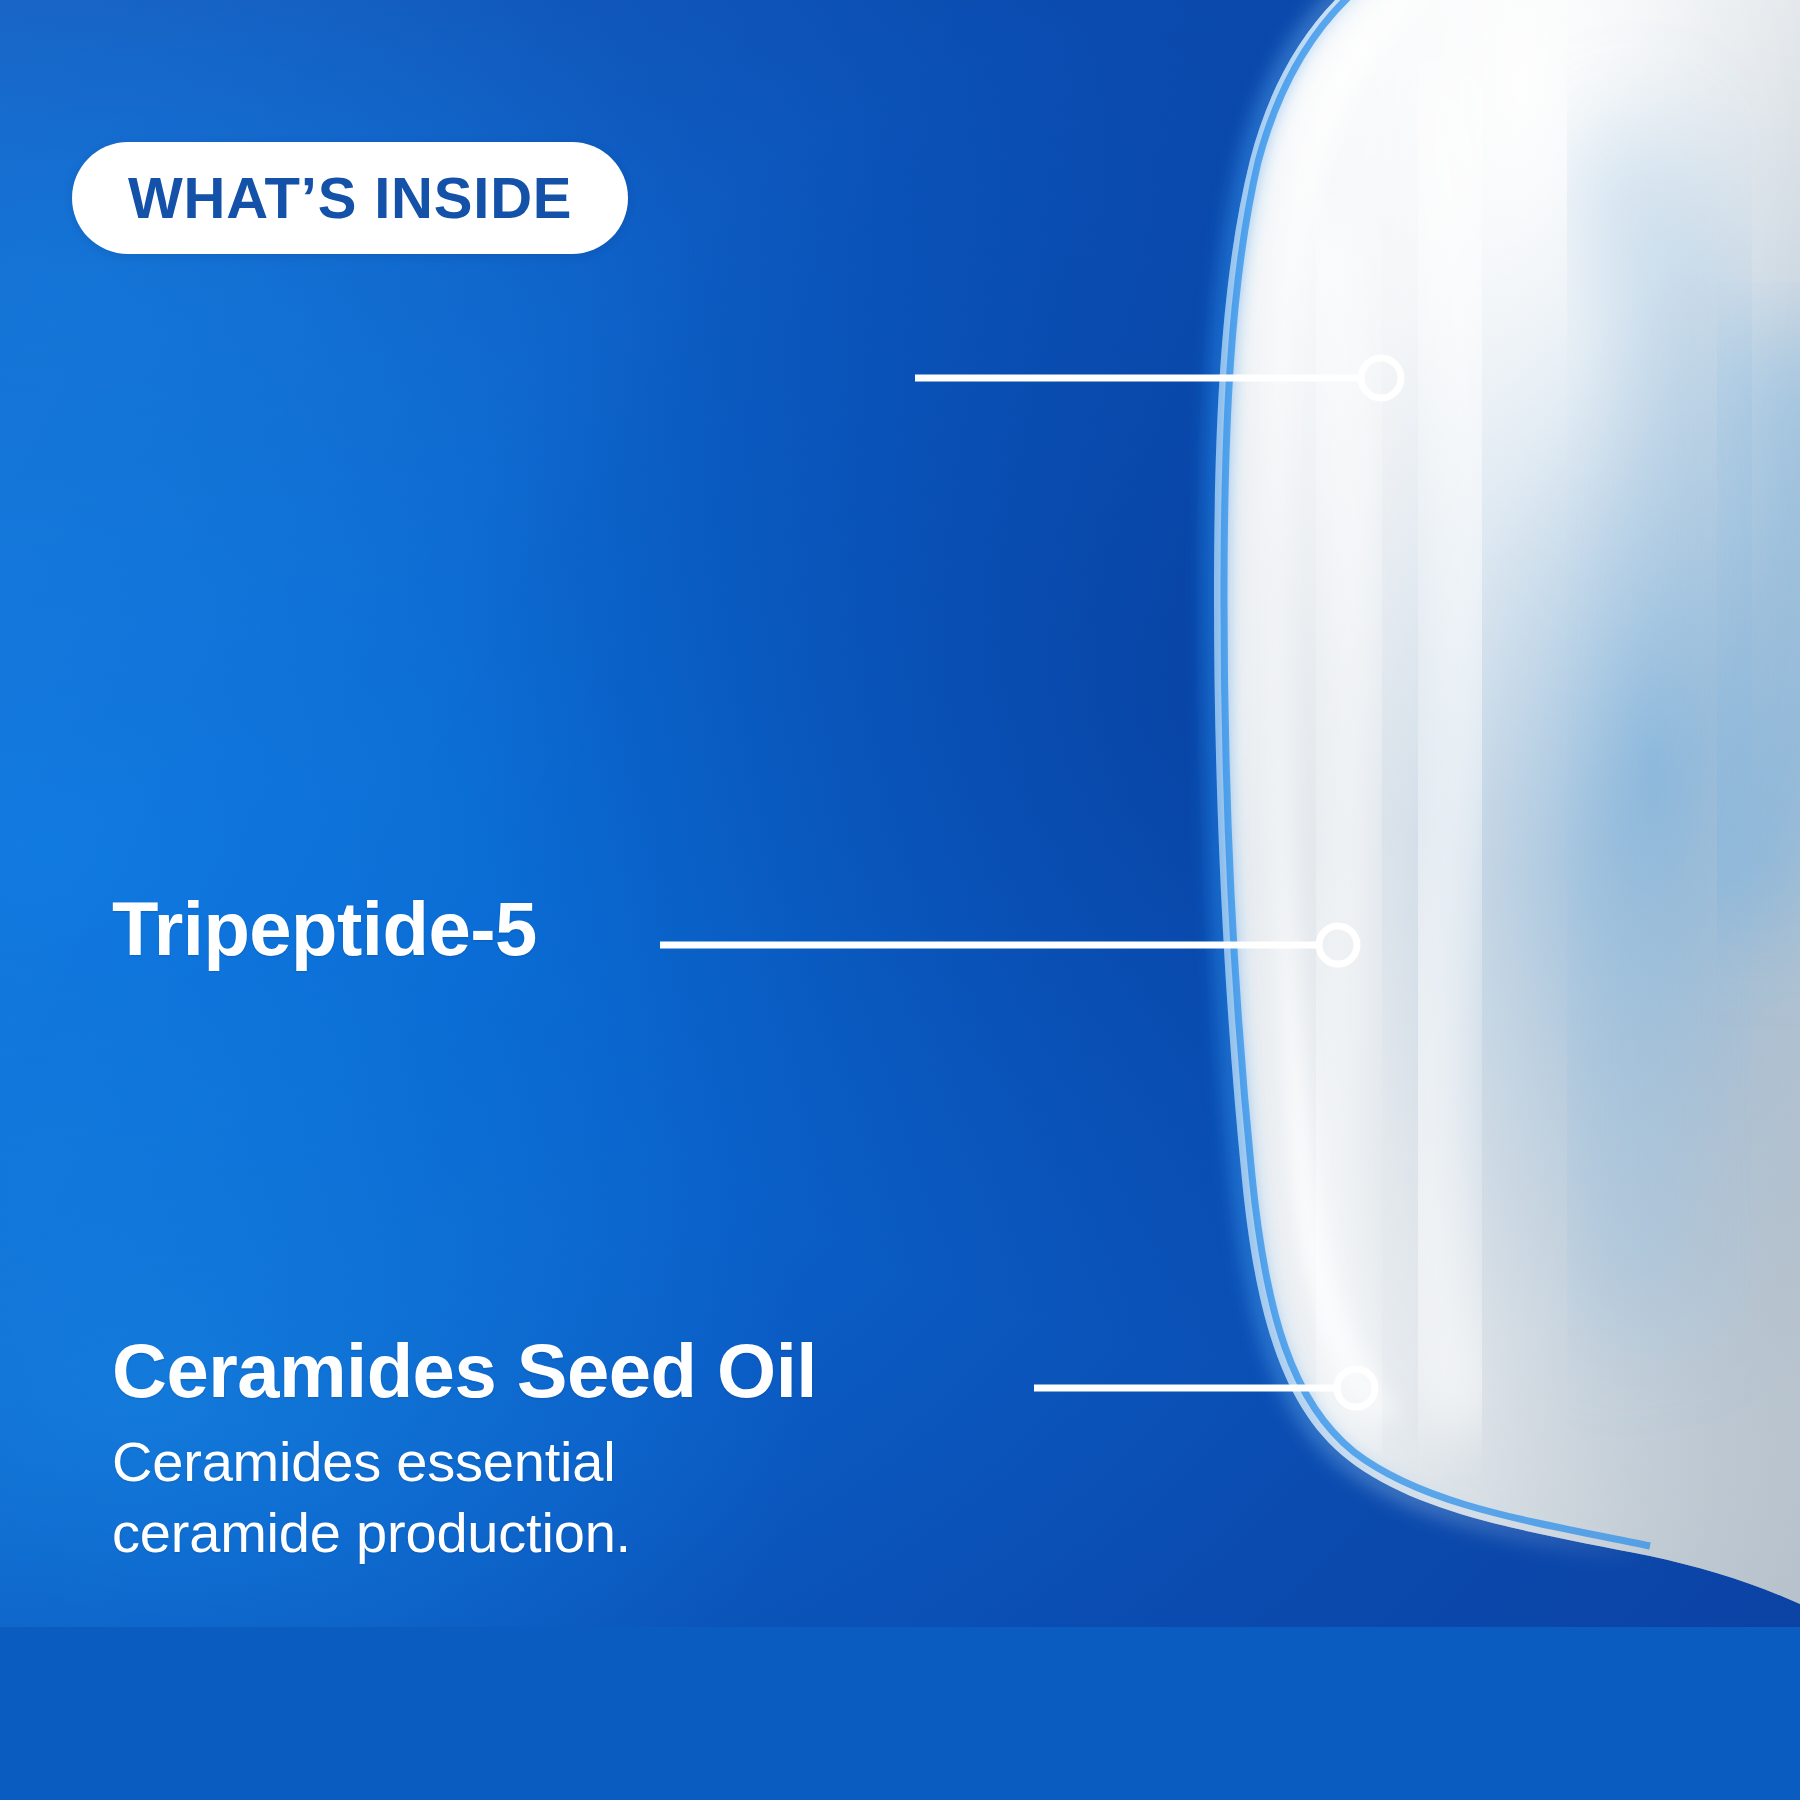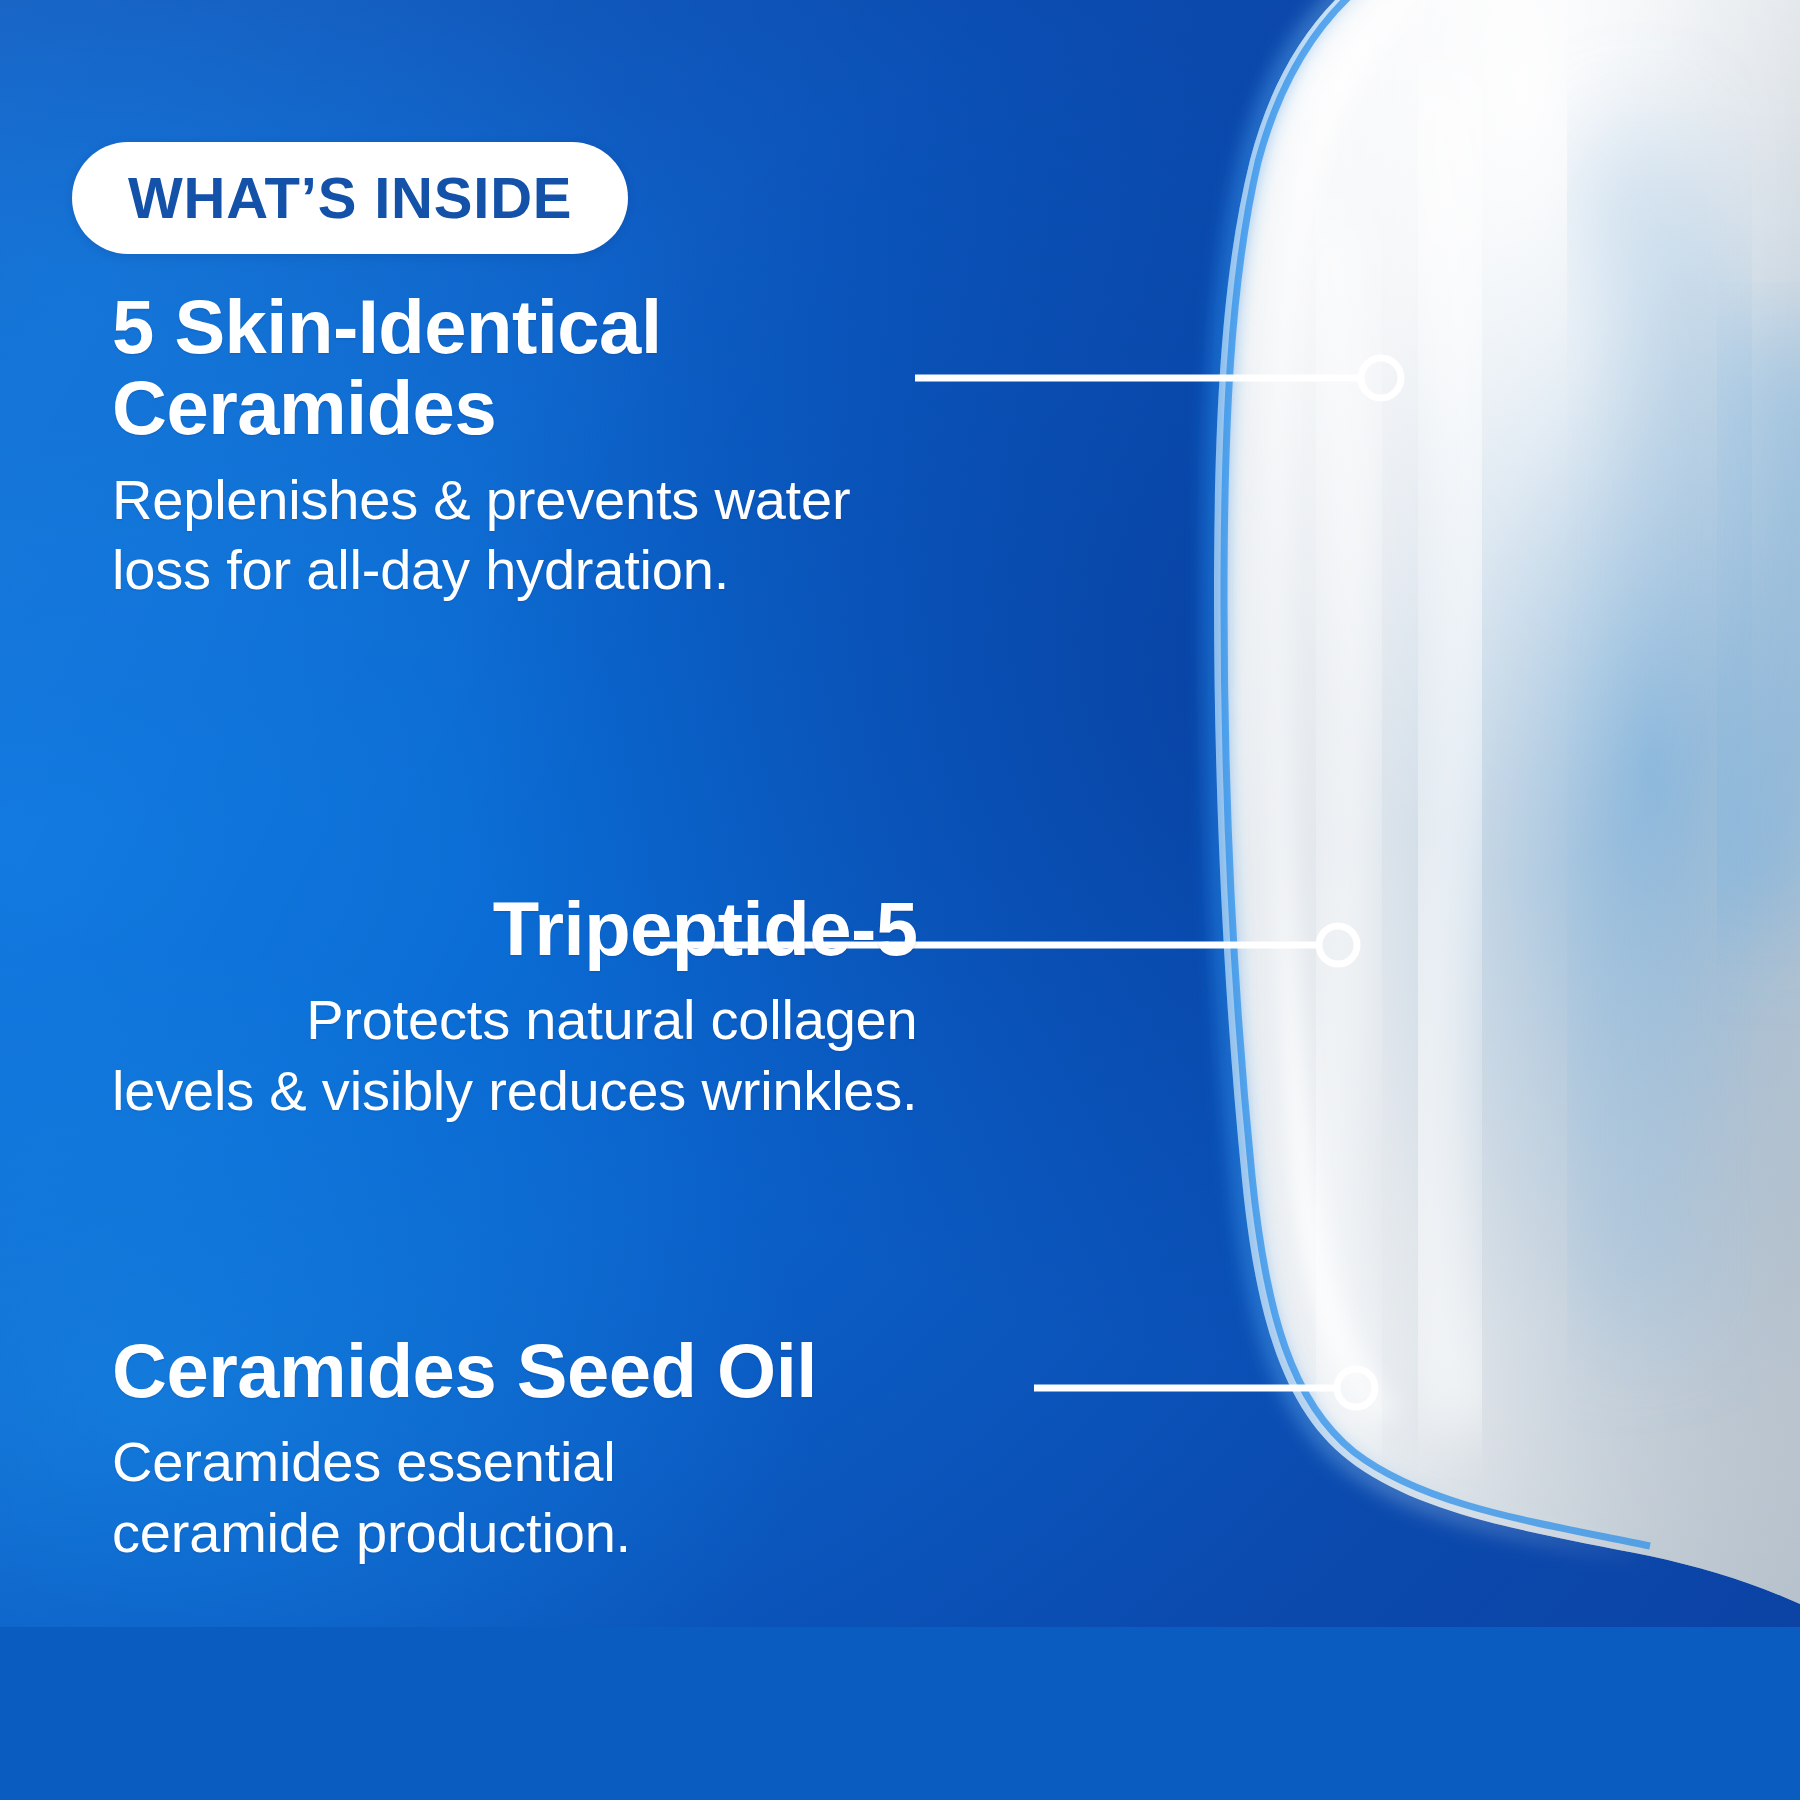--- a/index.html
+++ b/index.html
@@ -225,31 +225,23 @@
     <g>
       <line x1="1034" y1="1388" x2="1334" y2="1388" stroke="#ffffff" stroke-width="7"></line>
       <circle cx="1356" cy="1388" r="19" fill="none" stroke="#ffffff" stroke-width="7"></circle>
     </g>
   </svg>
 
   <div class="badge">
     <span class="badge-text">WHAT’S INSIDE</span>
   </div>
 
-  <div class="feature" id="feature-0">
-    <div class="f-title">5 Skin-Identical
-Ceramides</div>
-    <div class="f-desc">Replenishes &amp; prevents water
-loss for all-day hydration.</div>
-  </div>
 
   <div class="feature" id="feature-1">
     <div class="f-title">Tripeptide-5</div>
-    <div class="f-desc">Protects natural collagen
-levels &amp; visibly reduces wrinkles.</div>
   </div>
 
   <div class="feature" id="feature-2">
     <div class="f-title">Ceramides Seed Oil</div>
     <div class="f-desc">Ceramides essential
 ceramide production.</div>
   </div>
 
 </div>
 

